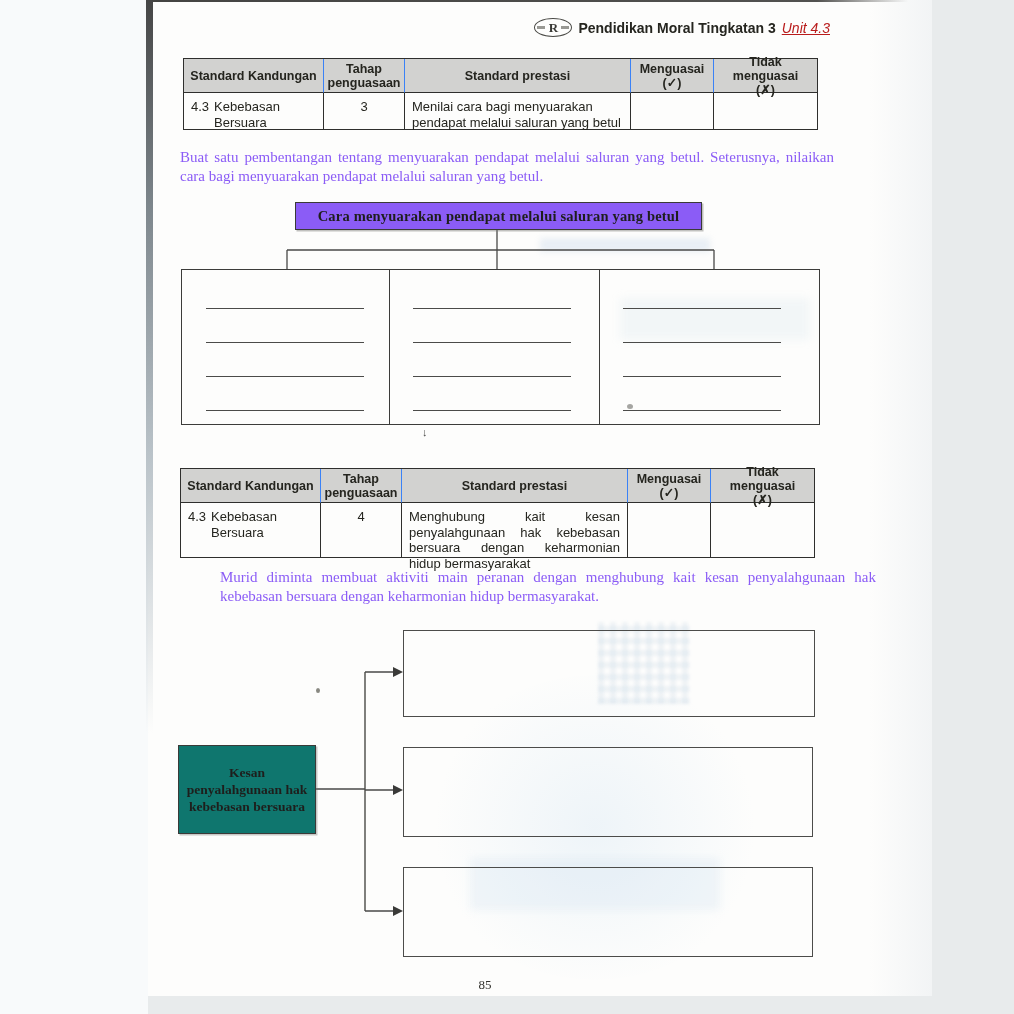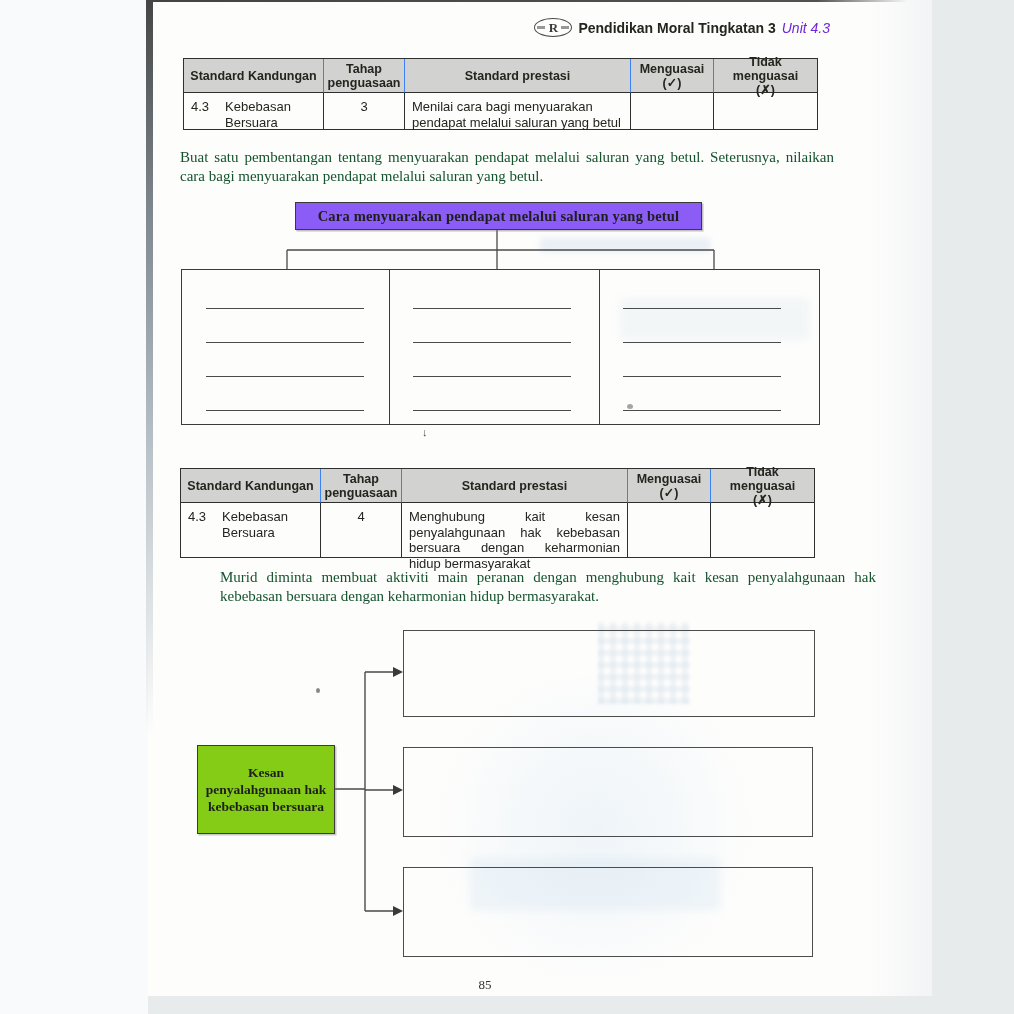--- a/index.html
+++ b/index.html
@@ -29,54 +29,54 @@
 
   
   .doc-header{top:18px;right:184px;display:flex;gap:6px;align-items:center;z-index:5;
       font-family:"Liberation Sans",sans-serif;font-size:14px;color:#25251f;white-space:nowrap;}
   .brand-logo{position:relative;width:36px;height:17px;border:1.6px solid #4c4c48;border-radius:50%;
       display:flex;align-items:center;justify-content:center;
       font-family:"Liberation Serif",serif;font-weight:bold;font-size:13px;color:#3a3a36;background:rgba(255,255,255,.4);}
   .brand-logo::before,.brand-logo::after{content:"";position:absolute;top:7px;width:8px;height:2.6px;background:#878781;opacity:.85;}
   .brand-logo::before{left:2px;} .brand-logo::after{right:2px;}
   .doc-header b{font-weight:bold;}
-  .doc-header i{font-weight:normal;color:#6d28d9;}
+  .doc-header i{font-weight:normal;color:#b91c1c;text-decoration:underline;}
 
   
   .assess-table{display:grid;grid-template-columns:140px 81px 226px 83px 103px;z-index:5;
       border:1.6px solid #2f2f2d;background:#fdfdfc;font-family:"Liberation Sans",sans-serif;color:#25251f;}
   .t1{left:183px;top:58px;grid-template-rows:34px 36px;}
   .t2{left:180px;top:468px;grid-template-rows:34px 54px;}
   .th{background:#d2d2d0;font-weight:bold;font-size:12.5px;line-height:14px;
       display:flex;flex-direction:column;justify-content:center;align-items:center;text-align:center;
       border-right:1px solid #3b82f6;border-bottom:1.3px solid #2f2f2d;padding:2px 4px;}
   .td{font-size:13px;line-height:15.5px;padding:6px 7px 2px 7px;border-right:1px solid #2f2f2d;}
   .th:nth-child(5n),.td:nth-child(5n){border-right:none;}
   .td.center{text-align:center;}
   .td.just{text-align:justify;}
-  .sk-cell{display:flex;gap:16px;}
-
-  
-  .para{left:180px;width:654px;font-size:15px;line-height:18.6px;text-align:justify;color:#14532d;z-index:5;}
+  .sk-cell{display:flex;gap:5px;}
+
+  
+  .para{left:180px;width:654px;font-size:15px;line-height:18.6px;text-align:justify;color:#8b5cf6;z-index:5;}
   .p1{top:148px;} .p2{top:568px;width:656px;margin-left:40px;}
 
   
   .title-box{left:295px;top:202px;width:405px;height:26px;background:#8b5cf6;border:1.5px solid #3a3a38;
       box-shadow:1.5px 1.5px 0 rgba(120,120,118,.45);display:flex;align-items:center;justify-content:center;
       font-weight:bold;font-size:14.5px;letter-spacing:.2px;color:#1e1e1c;z-index:5;}
   .answer-grid{left:181px;top:269px;width:637px;height:154px;border:1.3px solid #3c3c3a;z-index:3;}
   .col-divider{position:absolute;top:0;bottom:0;width:1.2px;background:#3c3c3a;}
   .dv1{left:207px;} .dv2{left:417px;}
   .ans-line{position:absolute;height:1.2px;width:158px;background:#4b4b49;}
 
   
-  .kesan-box{left:178px;top:745px;width:138px;height:89px;box-sizing:border-box;background:#84cc16;
+  .kesan-box{left:178px;top:745px;width:138px;height:89px;box-sizing:border-box;background:#0f766e;
       border:1.5px solid #3a3a38;box-shadow:1.5px 1.5px 0 rgba(120,120,118,.4);
       display:flex;align-items:center;justify-content:center;text-align:center;
-      font-weight:bold;font-size:13.5px;line-height:17px;color:#1e1e1c;padding:4px 7px;z-index:5;margin-left:19px;}
+      font-weight:bold;font-size:13.5px;line-height:17px;color:#1e1e1c;padding:4px 7px;z-index:5;}
   .ans-box{border:1.2px solid #4c4c4a;background:transparent;z-index:3;}
   .ab1{left:403px;top:630px;width:410px;height:85px;}
   .ab2{left:403px;top:747px;width:408px;height:88px;}
   .ab3{left:403px;top:867px;width:408px;height:88px;}
 
   .line-overlay{left:0;top:0;width:1014px;height:1014px;z-index:2;pointer-events:none;}
 
   
   .artifact-arrow{left:422px;top:426px;font-size:11px;color:#4a4a48;z-index:5;}
   .speck1{left:316px;top:688px;width:4px;height:5px;border-radius:50%;background:#6a6a62;opacity:.8;z-index:5;}

